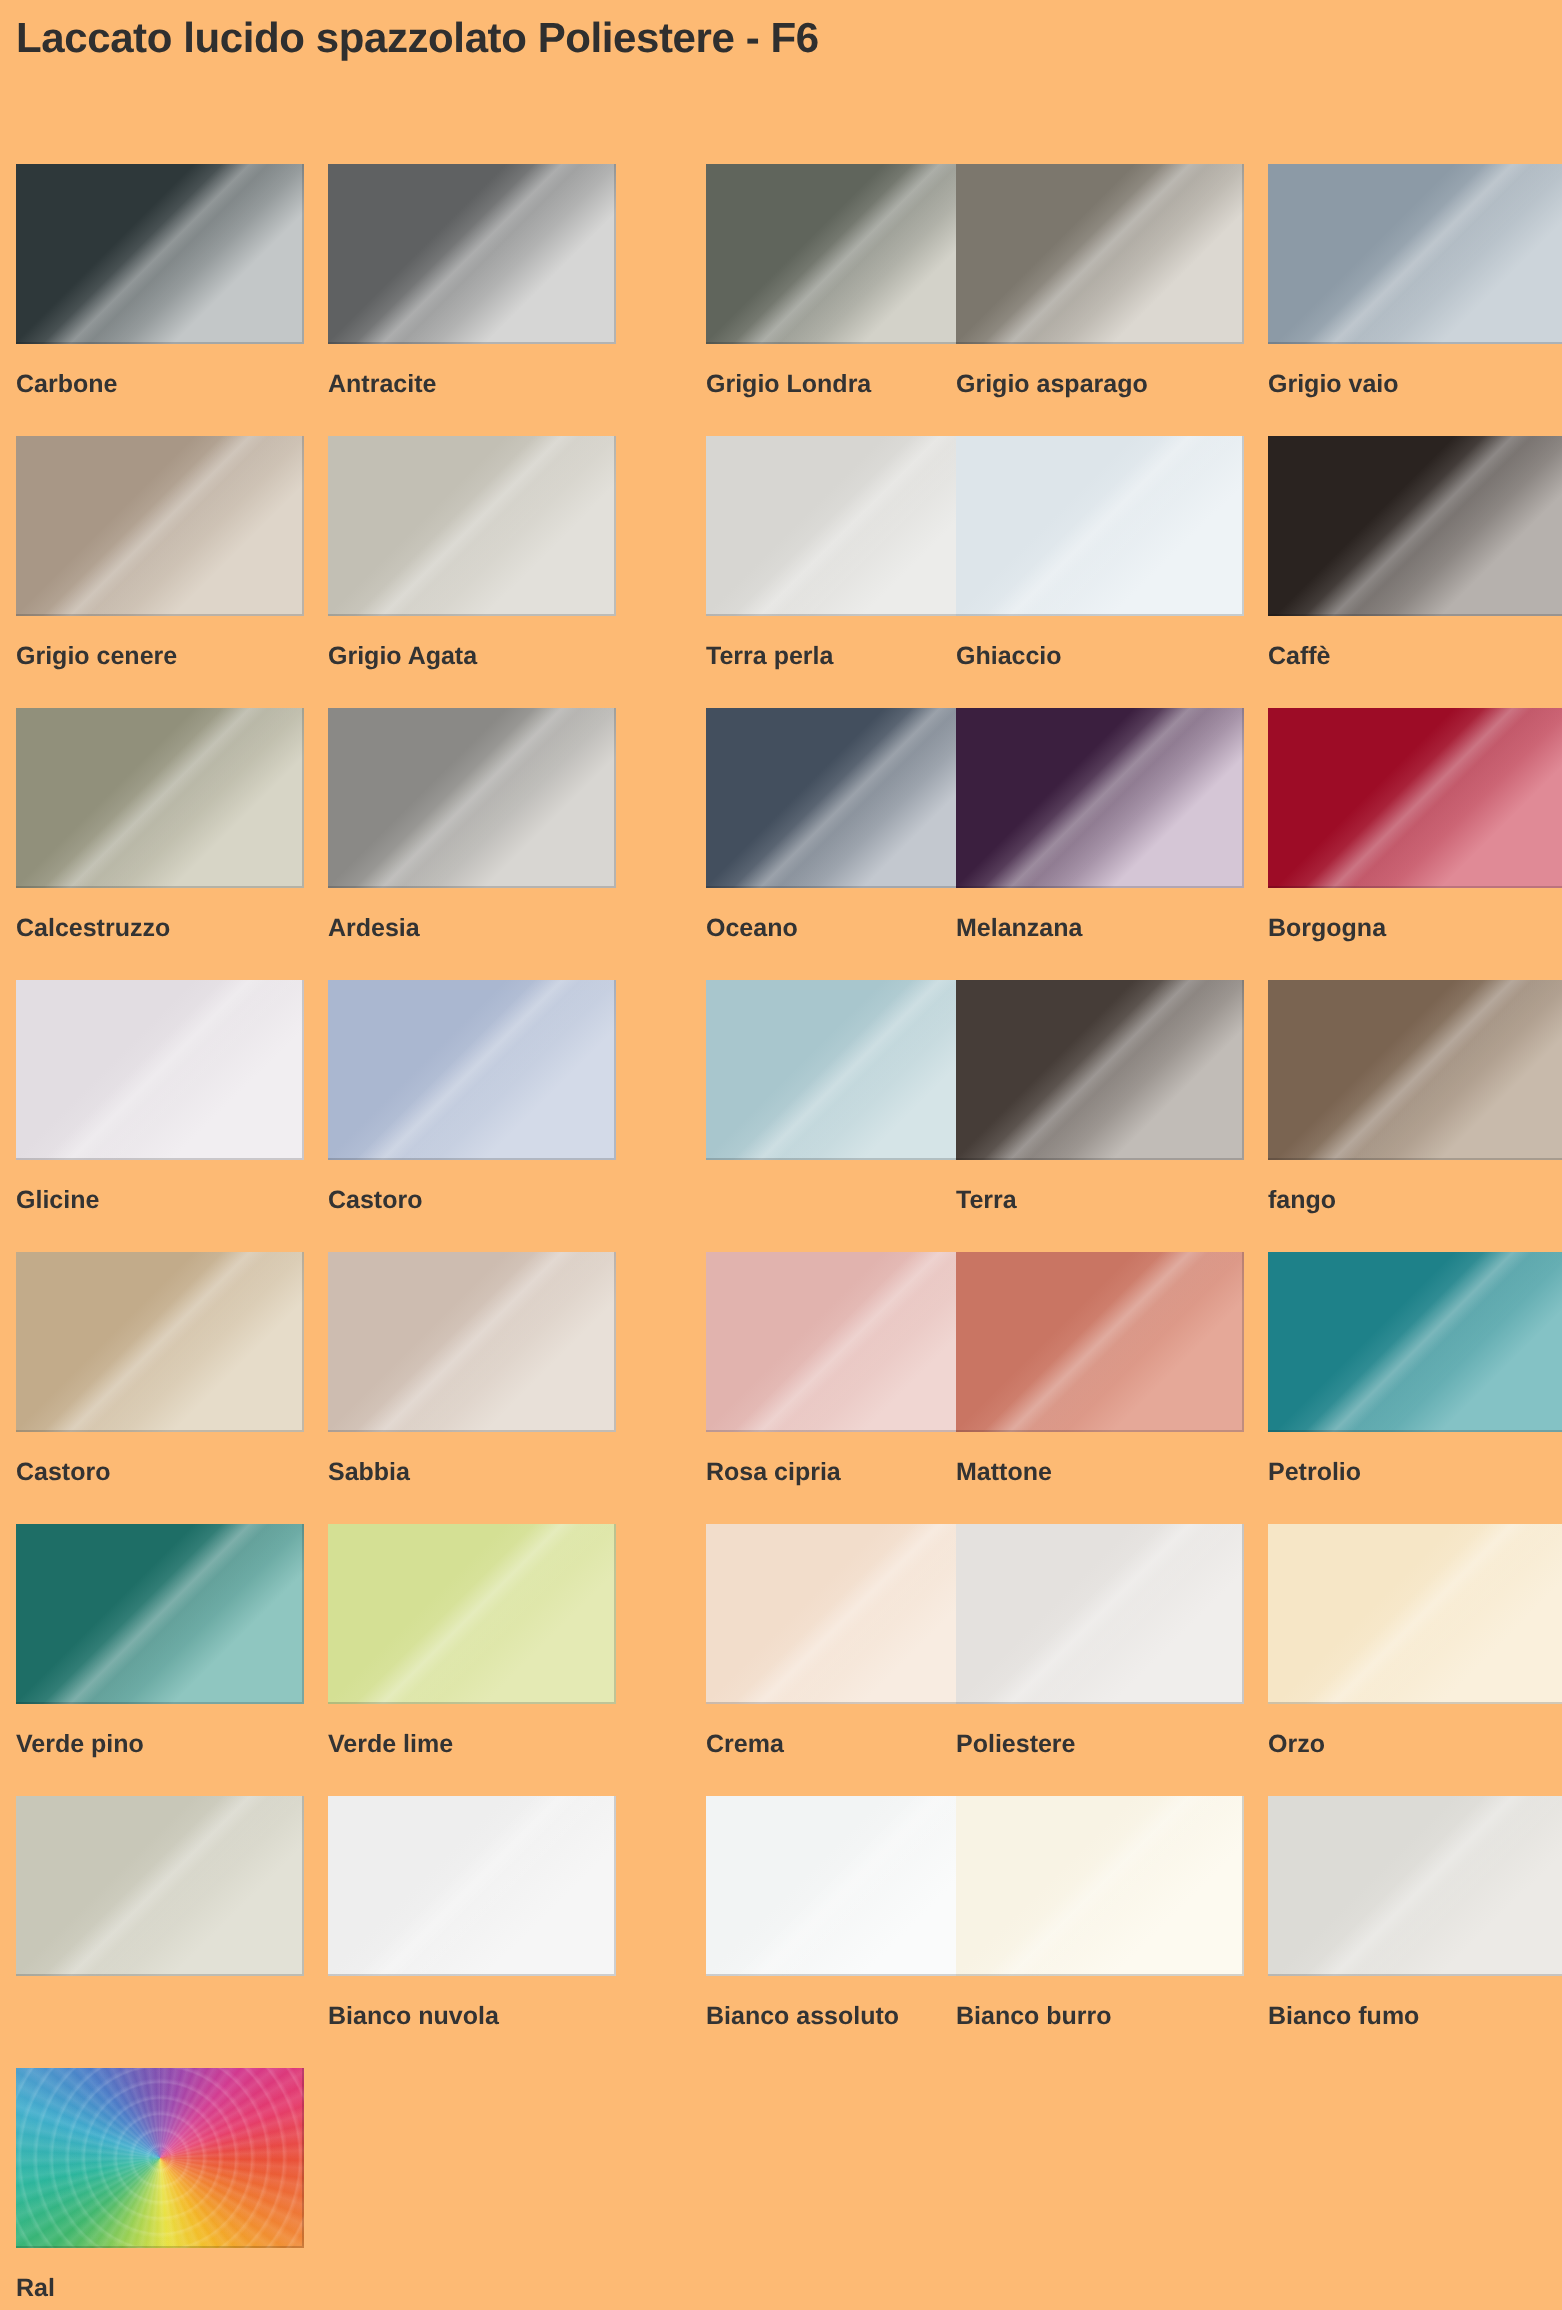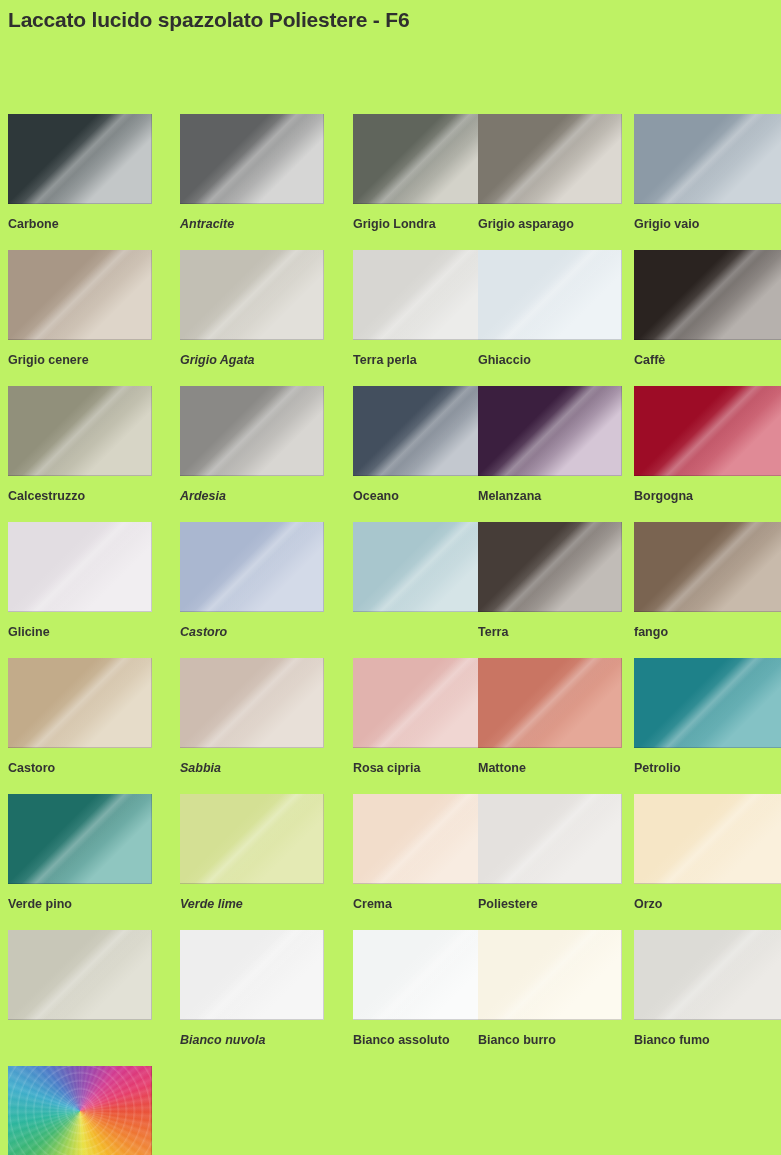--- a/index.html
+++ b/index.html
@@ -12,21 +12,21 @@
     height: 1155px;
     overflow: hidden;
     font-family: "Liberation Sans", "DejaVu Sans", sans-serif;
     -webkit-font-smoothing: antialiased;
   }
 
   .page {
     position: relative;
     width: 781px;
     height: 1155px;
-    background: #bef264;
+    background: #fdba74;
     box-sizing: border-box;
   }
 
   
   .header {
     padding: 0 0 0 8px;
   }
   .page-title {
     margin: 0;
     padding-top: 6px;
@@ -55,24 +55,23 @@
     width: 781px;
   }
   .row {
     position: relative;
     height: 136px;
   }
   .cell {
     position: absolute;
     top: 0;
     width: 144px;
-    margin-top: 32px;
   }
   .cell.c0 { left: 0px; }
-  .cell.c1 { left: 172px; font-style: italic; }
+  .cell.c1 { left: 156px; }
   .cell.c2 { left: 313px; padding-left: 32px; }
   .cell.c3 { left: 470px; }
   .cell.c4 { left: 626px; width: 155px; }
 
   .swatch {
     position: relative;
     width: 100%;
     height: 90px;
     overflow: hidden;
     background: #cccccc;

